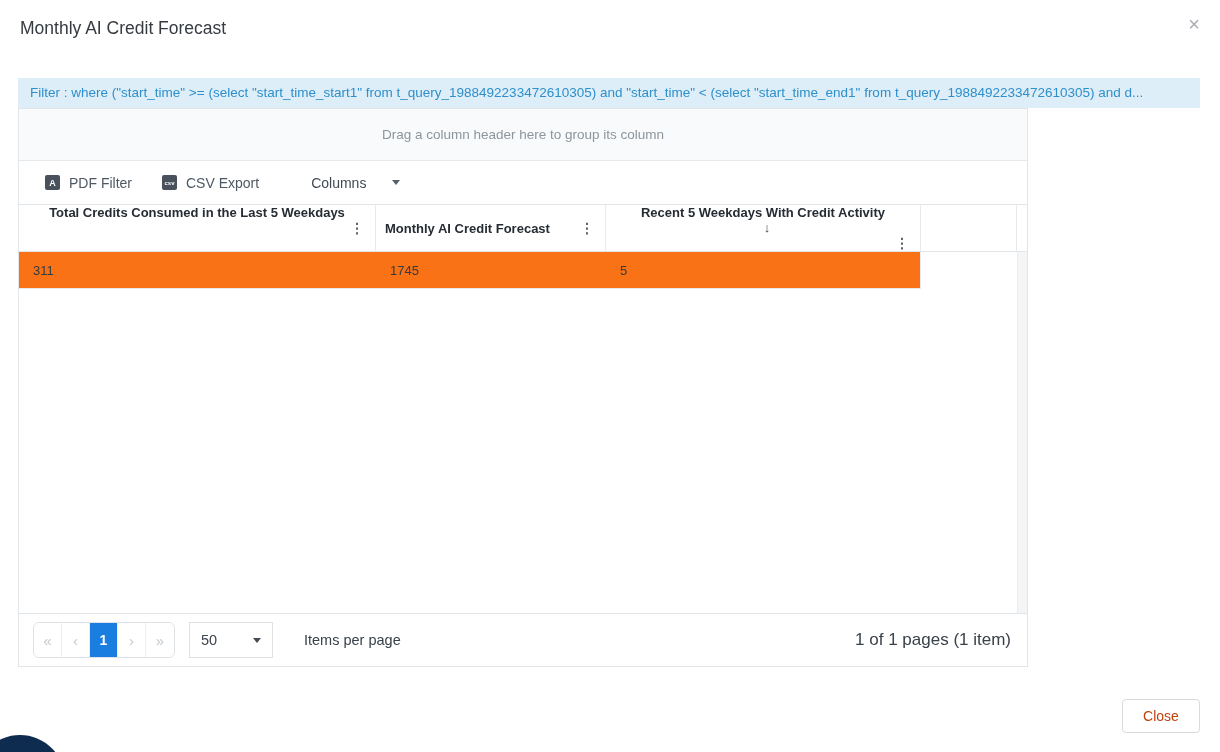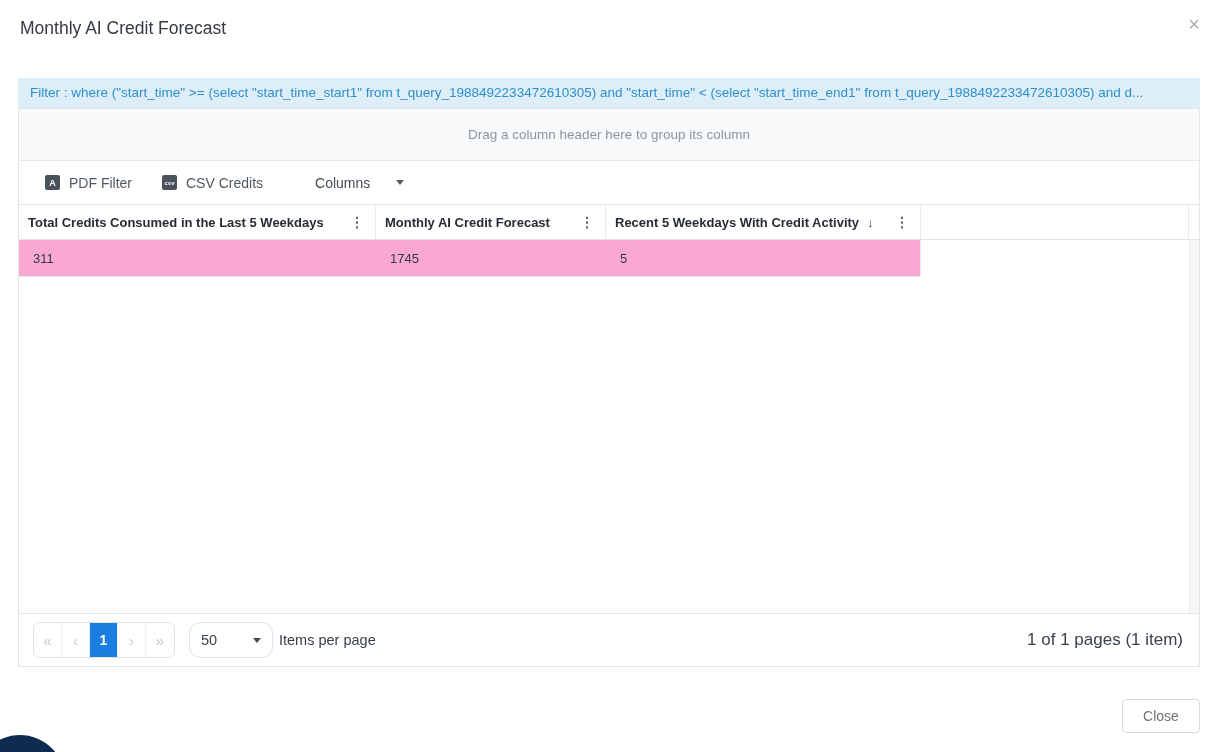--- a/index.html
+++ b/index.html
@@ -7,21 +7,21 @@
     font-family:"Liberation Sans", sans-serif; position:relative; }
 
   .dialog-title { position:absolute; left:20px; top:18px; font-size:17.5px; color:#363b41; }
   .dialog-x { position:absolute; right:20px; top:14px; font-size:20px; color:#a8adb3;
     cursor:pointer; line-height:1; }
 
   .filter-bar { position:absolute; left:18px; top:78px; width:1182px; height:30px;
     background:#ddeef8; color:#2e8fcb; font-size:13.5px; line-height:30px;
     padding:0 12px; white-space:nowrap; overflow:hidden; text-overflow:ellipsis; }
 
-  .grid { position:absolute; left:18px; top:108px; width:1182px; height:559px;
+  .grid { position:absolute; left:18px; top:108px; width:1010px; height:559px;
     border:1px solid #e3e6e9; background:#fff; display:flex; flex-direction:column; }
 
   .group-panel { flex:0 0 52px; background:#f8fafb; border-bottom:1px solid #e7eaec;
     display:flex; align-items:center; justify-content:center; color:#8d959d; font-size:13.5px; }
 
   .toolbar { flex:0 0 43px; display:flex; align-items:center; padding:0 14px 0 26px; }
   .tb-btn { display:flex; align-items:center; gap:9px; font-size:14px; color:#4e5862;
     cursor:pointer; margin-right:30px; }
   .file-ic { width:15px; height:15px; background:#49525c; border-radius:2px; color:#fff;
     display:flex; align-items:center; justify-content:center; font-weight:bold; }
@@ -34,52 +34,52 @@
     background:#fff; display:flex; align-items:center; justify-content:center; cursor:pointer; }
   .columns-dd { display:flex; align-items:center; gap:26px; margin-left:16px; font-size:14px;
     color:#414b55; cursor:pointer; padding:0 6px; }
   .caret-down { width:0; height:0; border-left:4px solid transparent;
     border-right:4px solid transparent; border-top:5px solid #55606a; }
 
   .header-row { flex:0 0 36px; display:flex; border-top:1px solid #e3e6e9;
     border-bottom:1px solid #e3e6e9; }
   .hcell { display:flex; align-items:center; padding:0 9px; border-right:1px solid #e8ebed;
     font-size:13px; font-weight:bold; color:#262c33; cursor:pointer; }
-  .hc1 { width:357px; } .hc2 { width:230px; } .hc3 { width:315px; }
+  .hc1 { width:357px;flex-direction:column; } .hc2 { width:230px; } .hc3 { width:315px;flex-direction:column; }
   .hc4 { flex:1; border-right:1px solid #e8ebed; cursor:default; }
   .h-spacer { width:10px; }
   .hmenu { margin-left:auto; color:#5d6670; font-size:14px; cursor:pointer; padding:0 2px; }
   .sort-ic { margin-left:8px; font-size:13px; color:#3f4750; font-weight:normal; }
 
   .grid-body { flex:1; position:relative; }
   .scroll-track { position:absolute; top:0; right:0; bottom:0; width:10px;
     background:#f4f5f6; border-left:1px solid #ececee; }
   .data-row { display:flex; width:902px; height:37px; border-bottom:1px solid #e8ebed;
-    background:#f9a8d4; }
+    background:#f97316; }
   .dcell { display:flex; align-items:center; padding:0 8px 0 14px; font-size:13px; color:#343b42; }
   .dc1 { width:357px; } .dc2 { width:230px; } .dc3 { width:315px; border-right:1px solid #e8ebed; }
 
   .pager { flex:0 0 53px; border-top:1px solid #e3e6e9; display:flex; align-items:center;
     padding:0 14px; }
   .pg-group { display:flex; border:1px solid #dfe3e6; border-radius:6px; overflow:hidden;
     height:36px; background:#fff; }
   .pg-btn { width:28px; display:flex; align-items:center; justify-content:center;
     color:#c3c9cf; font-size:15px; border-right:1px solid #eceef0; cursor:pointer; background:#fff; }
   .pg-btn:last-child { border-right:none; }
   .pg-btn.active { background:#1a7de0; color:#fff; font-weight:bold; font-size:14px; }
   .size-select { margin-left:14px; width:84px; height:36px; border:1px solid #dfe3e6;
-    border-radius:11px; display:flex; align-items:center; padding:0 11px; font-size:14.5px;
+    border-radius:0; display:flex; align-items:center; padding:0 11px; font-size:14.5px;
     color:#3c444c; cursor:pointer; background:#fff; }
   .size-select .caret-down { margin-left:auto; border-top-color:#434c55; }
-  .ipp-label { margin-left:6px; font-size:14.5px; color:#39414a; }
+  .ipp-label { margin-left:31px; font-size:14.5px; color:#39414a; }
   .pager-summary { margin-left:auto; font-size:17px; color:#39414a; padding-right:2px; }
 
   .close-btn { position:absolute; right:20px; top:699px; width:78px; height:34px;
     background:#fff; border:1px solid #d6dade; border-radius:4px; font-size:14px;
-    color:#737373; display:flex; align-items:center; justify-content:center; cursor:pointer; }
+    color:#c2410c; display:flex; align-items:center; justify-content:center; cursor:pointer; }
 
   .brand-circle { position:absolute; left:-25px; top:735px; width:90px; height:90px;
     border-radius:50%; background:#0e2c50; cursor:pointer; }
 </style>
 </head>
 <body>
 
 <div class="dialog-title">Monthly AI Credit Forecast</div>
 <div class="dialog-x">×</div>
 
@@ -91,21 +91,21 @@
     <span>Drag a column header here to group its column</span>
   </div>
 
   <div class="toolbar">
     <div class="tb-btn">
       <span class="file-ic pdf-ic">A</span>
       <span>PDF Filter</span>
     </div>
     <div class="tb-btn">
       <span class="file-ic csv-ic">csv</span>
-      <span>CSV Credits</span>
+      <span>CSV Export</span>
     </div>
     <div class="columns-dd">
       <span>Columns</span>
       <span class="caret-down"></span>
     </div>
   </div>
 
   <div class="header-row">
     <div class="hcell hc1">
       <span>Total Credits Consumed in the Last 5 Weekdays</span>

